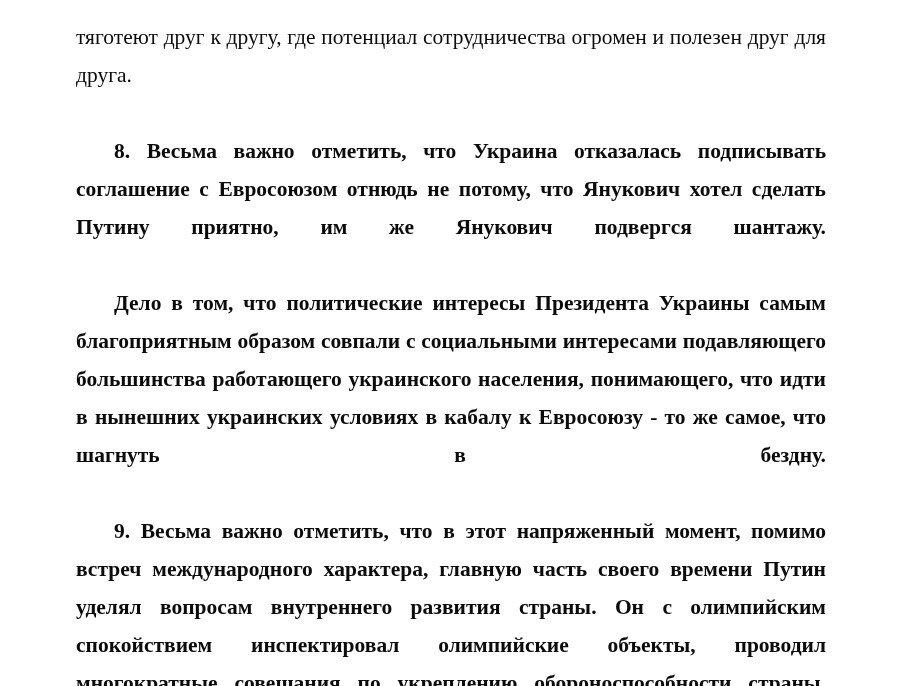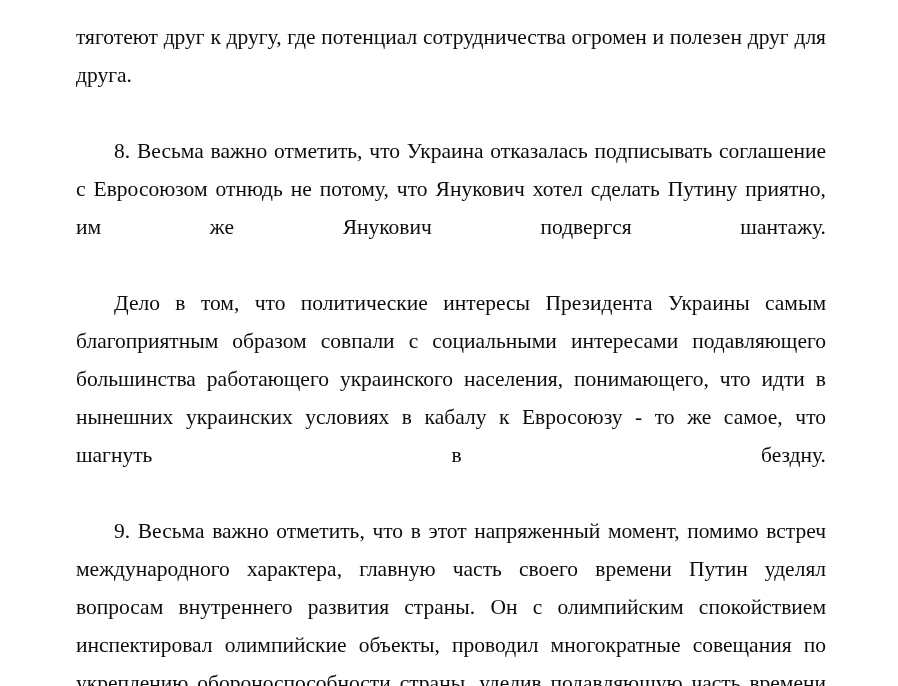--- a/index.html
+++ b/index.html
@@ -28,20 +28,21 @@
     text-justify: inter-word;
     color: #0b0b0b;
   }
   p.para {
     margin: 0;
     text-align: justify;
     text-justify: inter-word;
   }
   p.indent {
     text-indent: 38px;
+    font-weight: bold;
   }
   p.cont {
     text-indent: 0;
   }
   
   p.para::after {
     content: "";
     display: inline-block;
     width: 100%;
   }

